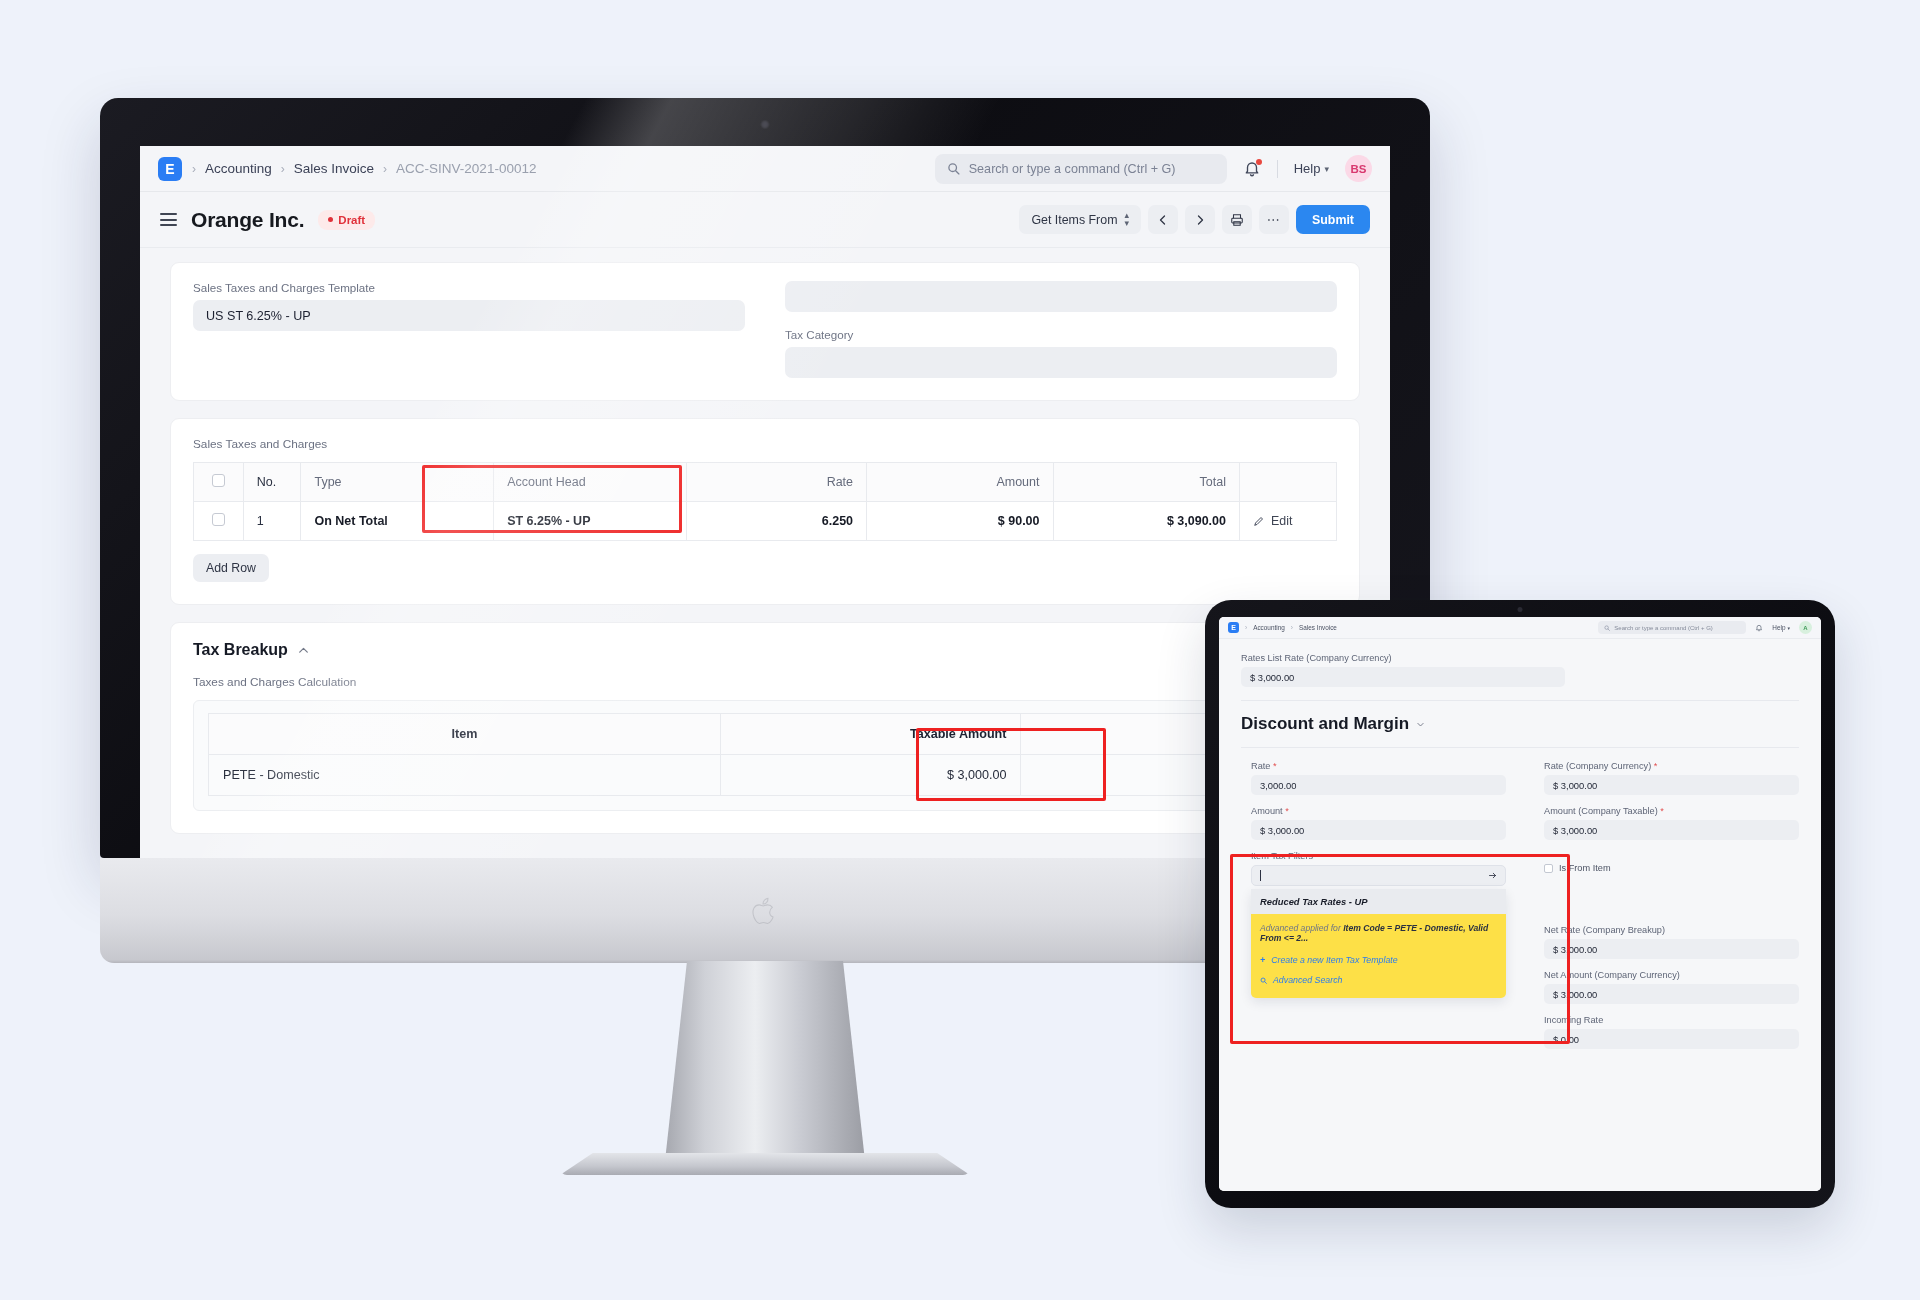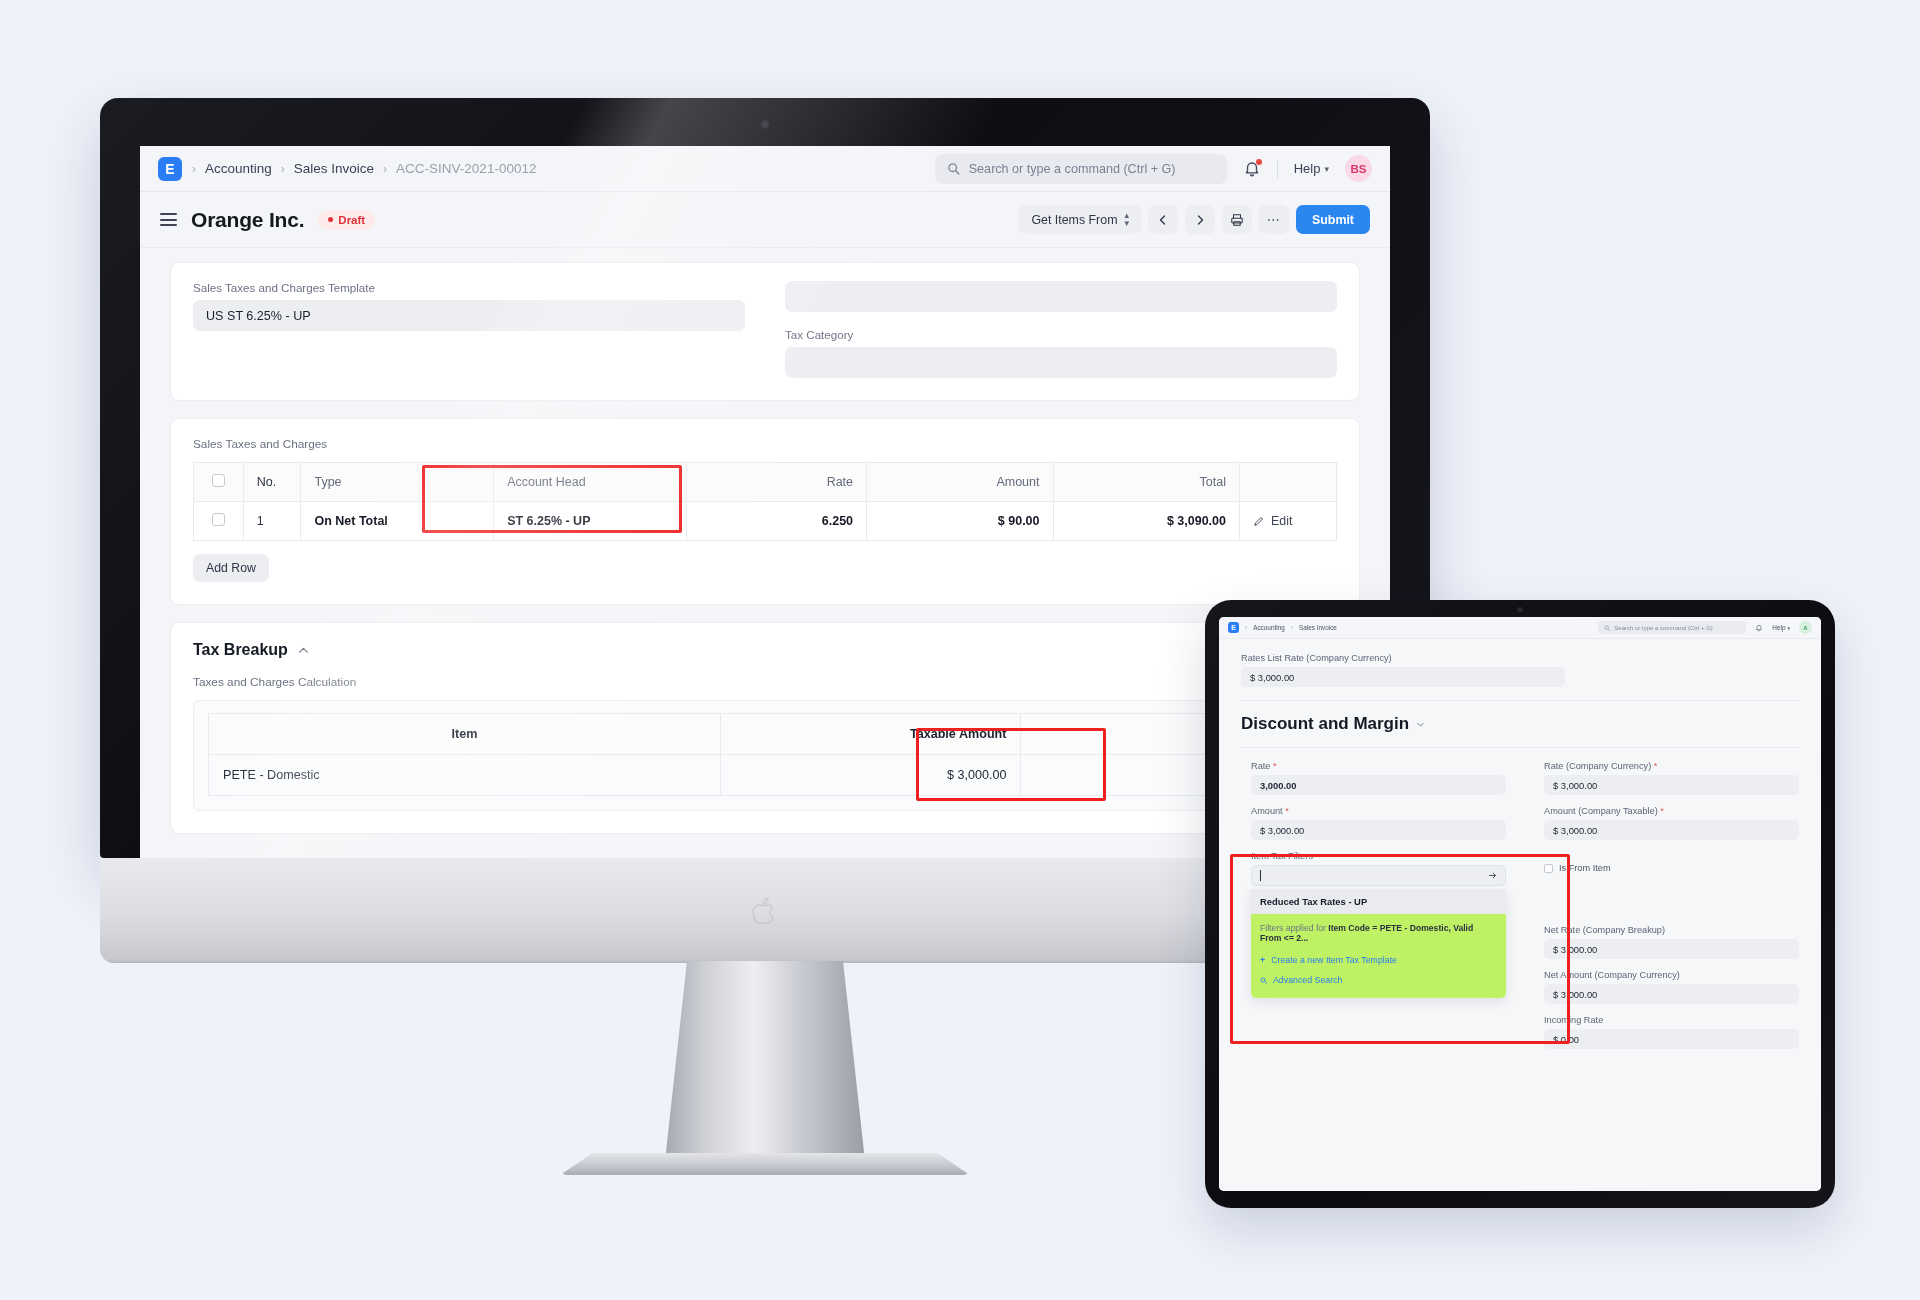--- a/index.html
+++ b/index.html
@@ -176,34 +176,34 @@
     width: 13px; height: 13px; border-radius: 50%; background: #d8f0de; color: #3f9a58;
     font-size: 6px; font-weight: 700; display: flex; align-items: center; justify-content: center;
   }
   .t-body { padding: 14px 22px; background: #f6f7f9; height: 100%; position: relative; }
   .t-label { font-size: 9.2px; color: #5d6476; margin-bottom: 4px; }
   .t-req { color: #e14b4b; }
   .t-val {
     height: 20px; background: #eceef2; border-radius: 5px; display: flex;
     align-items: center; padding: 0 9px; font-size: 9.4px; color: #242938;
   }
-  .t-val.bold { font-weight: 700; }
+  .t-val.bold { font-weight: 400; }
   .t-divider { height: 1px; background: #e7e9ee; margin: 13px 0; }
   .t-sect { font-size: 17px; font-weight: 700; color: #161a25; display: flex; align-items: center; gap: 7px; }
   .t-grid { display: grid; grid-template-columns: 1fr 1fr; gap: 11px 28px; }
   .t-field { position: relative; margin-left: 10px; }
   .t-input {
     height: 21px; background: #eceef2; border-radius: 5px; display: flex;
     align-items: center; justify-content: space-between; padding: 0 8px;
     border: 1px solid #dfe2e9;
   }
   .caret-bar { width: 1px; height: 11px; background: #2c3142; }
   .t-dropdown {
-    background: #bef264; border-radius: 5px; box-shadow: 0 4px 12px rgba(20,30,60,.10);
-    margin-top: 3px; padding: 0 0 8px;
+    background: #fde047; border-radius: 5px; box-shadow: 0 4px 12px rgba(20,30,60,.10);
+    margin-top: 3px; padding: 0 0 8px; font-style: italic;
   }
   .dd-opt { background: #e9ebef; font-size: 9.4px; font-weight: 700; color: #181c28; padding: 7px 9px; }
   .dd-note { font-size: 8.6px; color: #6d7486; padding: 9px 9px 7px; }
   .dd-note b { color: #2a3040; }
   .dd-act { font-size: 8.8px; color: #2b7cf0; padding: 5px 9px; display: flex; align-items: center; gap: 6px; }
   .t-check { display: flex; align-items: center; gap: 6px; font-size: 9.2px; color: #4d5465; }
   .t-cb { width: 9px; height: 9px; border: 1px solid #c3c8d2; border-radius: 2px; background: #fff; }
   .tab-cam { position: absolute; left: 50%; top: 7px; transform: translateX(-50%); width: 5px; height: 5px; border-radius: 50%; background: #2a2a33; }
 </style>
 </head>
@@ -471,21 +471,21 @@
               <div class="t-label">Item Tax Filters</div>
               <div class="t-input">
                 <span class="caret-bar"></span>
                 <svg width="9" height="9" viewBox="0 0 24 24" fill="none" stroke="#2c3142" stroke-width="2.2" stroke-linecap="round" stroke-linejoin="round">
                     <line x1="4" y1="12" x2="20" y2="12"></line>
                     <polyline points="14 6 20 12 14 18"></polyline>
                   </svg>
               </div>
               <div class="t-dropdown">
                 <div class="dd-opt">Reduced Tax Rates - UP</div>
-                <div class="dd-note"><span>Filters applied for </span><b>Item Code = PETE - Domestic, Valid From &lt;= 2...</b></div>
+                <div class="dd-note"><span>Advanced applied for </span><b>Item Code = PETE - Domestic, Valid From &lt;= 2...</b></div>
                 <div class="dd-act">
                   <span style="font-weight:700">+</span>
                   <span>Create a new Item Tax Template</span>
                 </div>
                 <div class="dd-act">
                   <svg width="7" height="7" viewBox="0 0 24 24" fill="none" stroke="#2b7cf0" stroke-width="3">
                       <circle cx="10.5" cy="10.5" r="7"></circle>
                       <line x1="16" y1="16" x2="22" y2="22" stroke-linecap="round"></line>
                     </svg>
                   <span>Advanced Search</span>

